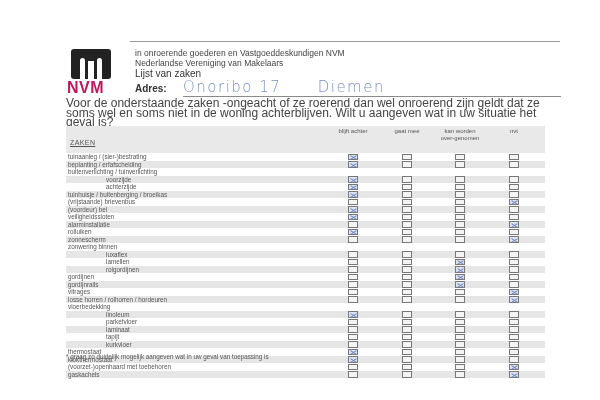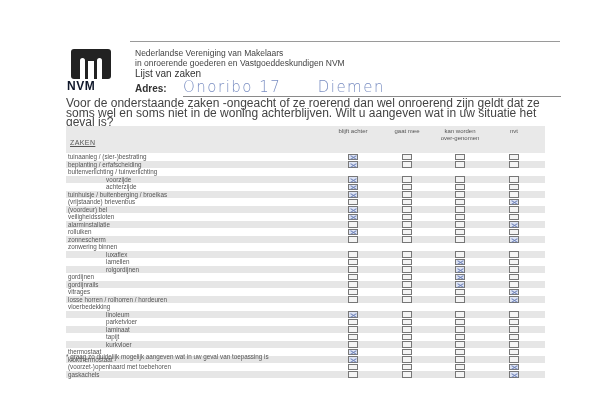--- a/index.html
+++ b/index.html
@@ -4,21 +4,21 @@
 <style>
   html, body { margin:0; padding:0; }
   body { width:600px; height:400px; background:#ffffff; position:relative; overflow:hidden;
          font-family:"Liberation Sans", sans-serif; color:#333; }
   .topline { position:absolute; left:130px; top:41px; width:430px; height:1px; background:#9a9a9a; }
   .logo { position:absolute; left:67px; top:49px; width:66px; height:46px; }
   .logo-mark { position:absolute; left:4px; top:0; width:40px; height:30px; background:#222; border-radius:3px; }
   .logo-mark .cut1 { position:absolute; left:9px; top:9px; width:5px; height:21px; background:#fff; border-radius:3px 3px 0 0; }
   .logo-mark .cut2 { position:absolute; left:26px; top:9px; width:5px; height:21px; background:#fff; border-radius:3px 3px 0 0; }
   .logo-mark .cut3 { position:absolute; left:17px; top:12px; width:6px; height:18px; background:#fff; }
-  .logo-text { position:absolute; left:0; top:30px; font-size:12px; font-weight:bold; color:#0f172a; letter-spacing:0.5px; }
+  .logo-text { position:absolute; left:0; top:30px; font-size:16px; font-weight:bold; color:#be185d; letter-spacing:0.5px; }
   .org { position:absolute; left:135px; top:48px; font-size:8.5px; line-height:10px; color:#444; }
   .doc-title { position:absolute; left:135px; top:68px; font-size:10px; font-weight:normal; color:#333; }
   .adres-label { position:absolute; left:135px; top:83px; font-size:10px; font-weight:bold; color:#333; }
   .adres-value { position:absolute; left:183px; top:78px; font-size:15px; color:#7a8ec2; letter-spacing:1.5px;
                  font-family:"DejaVu Sans", sans-serif; font-weight:200; }
   .adres-value span { margin-right:30px; }
   .adres-line { position:absolute; left:183px; top:96px; width:378px; height:1px; background:#8a8a8a; }
   .intro { position:absolute; left:66px; top:99px; width:500px; font-size:12px; line-height:9.5px; color:#444; }
   .table { position:absolute; left:66px; top:126px; width:479px; }
   .thead { position:relative; height:27px; background:#e9e9e9; }
@@ -44,22 +44,22 @@
 <div class="logo">
   <div class="logo-mark">
     <div class="cut1"></div>
       <div class="cut2"></div>
       <div class="cut3"></div>
   </div>
   <div class="logo-text">NVM</div>
 </div>
 
 <div class="org">
+  <div>in onroerende goederen en Vastgoeddeskundigen NVM</div>
   <div>Nederlandse Vereniging van Makelaars</div>
-  <div>in onroerende goederen en Vastgoeddeskundigen NVM</div>
 </div>
 <div class="doc-title">Lijst van zaken</div>
 <div class="adres-label">Adres:</div>
 <div class="adres-value">
   <span>Onoribo 17</span>
   <span>Diemen</span>
 </div>
 <div class="adres-line"></div>
 
 <div class="intro">Voor de onderstaande zaken -ongeacht of ze roerend dan wel onroerend zijn geldt dat ze soms wel en soms niet in de woning achterblijven. Wilt u aangeven wat in uw situatie het geval is?</div>

